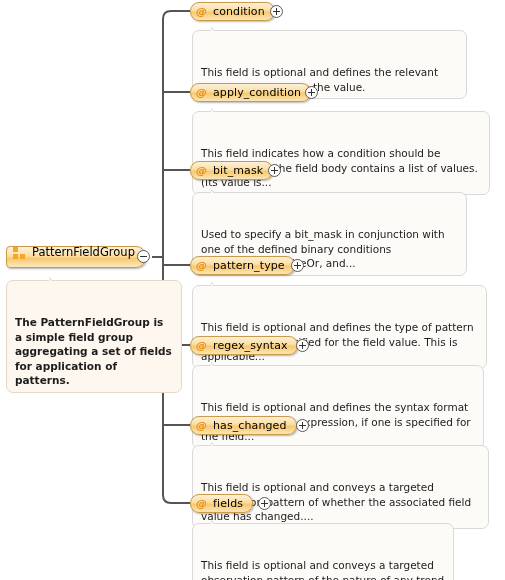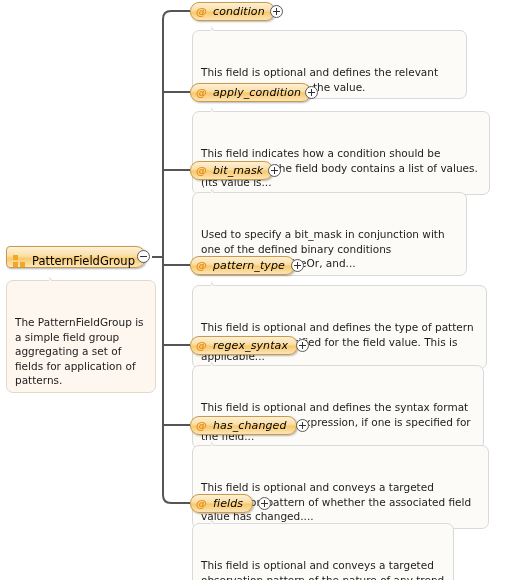--- a/index.html
+++ b/index.html
@@ -53,30 +53,29 @@
     font-weight: bold;
     margin-right: 6px;
     line-height: 1;
     font-family: "DejaVu Sans", sans-serif;
   }
   .node .node-label {
     font-size: 11px;
     color: #000000;
     letter-spacing: 0.1px;
     line-height: 1;
-    font-style: italic;
   }
 
   
   .group-node {
     position: absolute;
     height: 22px;
     box-sizing: border-box;
     display: flex;
-    align-items: flex-end;
+    align-items: flex-start;
     border: 1px solid #c89a4a;
     border-radius: 4px 10px 10px 4px;
     background: linear-gradient(to bottom, #fdf1da 0%, #fbdfa6 45%, #f7c96f 58%, #fce8c0 100%);
     box-shadow: 1px 1px 2px rgba(0,0,0,0.3);
     padding: 0 10px 0 6px;
     white-space: nowrap;
   }
   .group-node .group-icon {
     width: 12px; height: 12px;
     position: relative;
@@ -180,21 +179,21 @@
   <div class="group-node" style="left:6px; top:246px;">
     <span class="group-icon">
       <i class="s1"></i>
         <i class="s2"></i>
         <i class="s3"></i>
     </span>
     <span class="node-label">PatternFieldGroup</span>
   </div>
   <div class="toggle" style="left:137px; top:250px;"></div>
 
-  <div class="doc root-doc" style="left:6px; top:280px; width:150px;">
+  <div class="doc root-doc" style="left:6px; top:280px; width:176px;font-weight:bold;">
     <span class="beak" style="left:42px;"></span>
     <span>The PatternFieldGroup is a simple field group aggregating a set of fields for application of patterns.</span>
   </div>
 
   <div class="node" style="left:190px; top:2px;">
     <span class="at-icon">@</span>
     <span class="node-label">condition</span>
   </div>
   <div class="toggle plus" style="left:270px; top:5px;"></div>
   <div class="doc" style="left:192px; top:30px; width:275px;">

